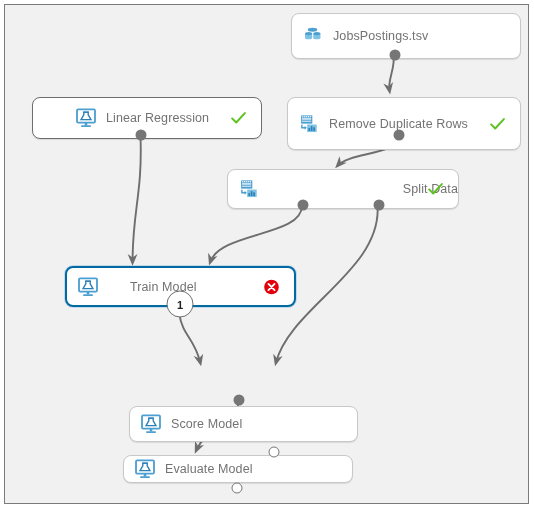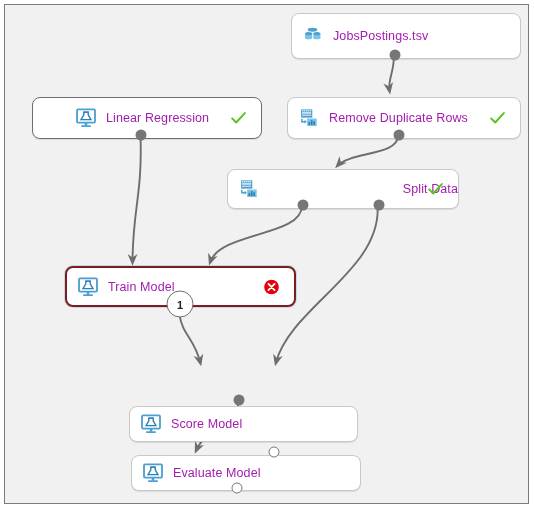--- a/index.html
+++ b/index.html
@@ -46,35 +46,36 @@
     border-radius: 8px;
     display: flex;
     align-items: center;
     box-shadow: 0 1px 1px rgba(0,0,0,0.10);
   }
   .node.hovered {
     border: 1px solid #6e6e6e;
     padding-left: 32px;
   }
   .node.selected {
-    border: 2px solid #7f1d1d;
+    border: 2px solid #0369a1;
     box-shadow: 0 0 0 1px rgba(58,150,221,0.25);
+    gap: 22px;
   }
 
   .node-icon {
     width: 22px;
     height: 22px;
     margin-left: 10px;
     flex: 0 0 auto;
     display: block;
   }
   .node-label {
     margin-left: 9px;
     font-size: 12.5px;
-    color: #a21caf;
+    color: #737373;
     white-space: nowrap;
     letter-spacing: 0.1px;
   }
   .node-status {
     position: absolute;
     right: 14px;
     top: 50%;
     transform: translateY(-50%);
     width: 17px;
     height: 17px;
@@ -156,21 +157,21 @@
       <rect x="9.0" y="5.0" width="6.0" height="1.3" fill="#2a7fb8"></rect>
       <rect x="10.6" y="17.0" width="2.8" height="3.2" fill="#4c9fd1"></rect>
       <rect x="6.6" y="20.0" width="10.8" height="1.8" rx="0.8" fill="#4c9fd1"></rect>
     </svg>
     <span class="node-label">Linear Regression</span>
     <svg class="node-status" viewBox="0 0 20 20">
       <path d="M2.5,10.5 L7.3,15.3 L17.5,4.2" fill="none" stroke="#5dc21e" stroke-width="2.3" stroke-linecap="round" stroke-linejoin="round"></path>
     </svg>
   </div>
 
-  <div class="node" style="left:282px; top:92px; width:234px; height:42px;">
+  <div class="node" style="left:282px; top:92px; width:234px; height:53px;">
     <svg class="node-icon" viewBox="0 0 24 24">
       <rect x="3.4" y="2.6" width="12.2" height="9.0" fill="#4c9fd1"></rect>
       <g fill="#ffffff">
         <rect x="4.4" y="3.5" width="1.5" height="1.2"></rect>
         <rect x="6.5" y="3.5" width="1.5" height="1.2"></rect>
         <rect x="8.6" y="3.5" width="1.5" height="1.2"></rect>
         <rect x="10.7" y="3.5" width="1.5" height="1.2"></rect>
         <rect x="12.8" y="3.5" width="1.5" height="1.2"></rect>
         <rect x="4.4" y="5.4" width="10.0" height="0.8"></rect>
         <rect x="4.4" y="7.0" width="10.0" height="0.8"></rect>
@@ -238,21 +239,21 @@
     <svg class="node-icon" viewBox="0 0 24 24">
       <rect x="2.2" y="2.6" width="19.6" height="14.4" rx="1.2" fill="none" stroke="#4c9fd1" stroke-width="2"></rect>
       <path d="M9.6,5.6 h4.8 v3.0 l3.0,5.2 h-10.8 l3.0,-5.2 z" fill="none" stroke="#2a7fb8" stroke-width="1.5"></path>
       <rect x="9.0" y="5.0" width="6.0" height="1.3" fill="#2a7fb8"></rect>
       <rect x="10.6" y="17.0" width="2.8" height="3.2" fill="#4c9fd1"></rect>
       <rect x="6.6" y="20.0" width="10.8" height="1.8" rx="0.8" fill="#4c9fd1"></rect>
     </svg>
     <span class="node-label">Score Model</span>
   </div>
 
-  <div class="node" style="left:118px; top:450px; width:230px; height:36px;margin-left:8px;">
+  <div class="node" style="left:118px; top:450px; width:230px; height:28px;">
     <svg class="node-icon" viewBox="0 0 24 24">
       <rect x="2.2" y="2.6" width="19.6" height="14.4" rx="1.2" fill="none" stroke="#4c9fd1" stroke-width="2"></rect>
       <path d="M9.6,5.6 h4.8 v3.0 l3.0,5.2 h-10.8 l3.0,-5.2 z" fill="none" stroke="#2a7fb8" stroke-width="1.5"></path>
       <rect x="9.0" y="5.0" width="6.0" height="1.3" fill="#2a7fb8"></rect>
       <rect x="10.6" y="17.0" width="2.8" height="3.2" fill="#4c9fd1"></rect>
       <rect x="6.6" y="20.0" width="10.8" height="1.8" rx="0.8" fill="#4c9fd1"></rect>
     </svg>
     <span class="node-label">Evaluate Model</span>
   </div>
 

